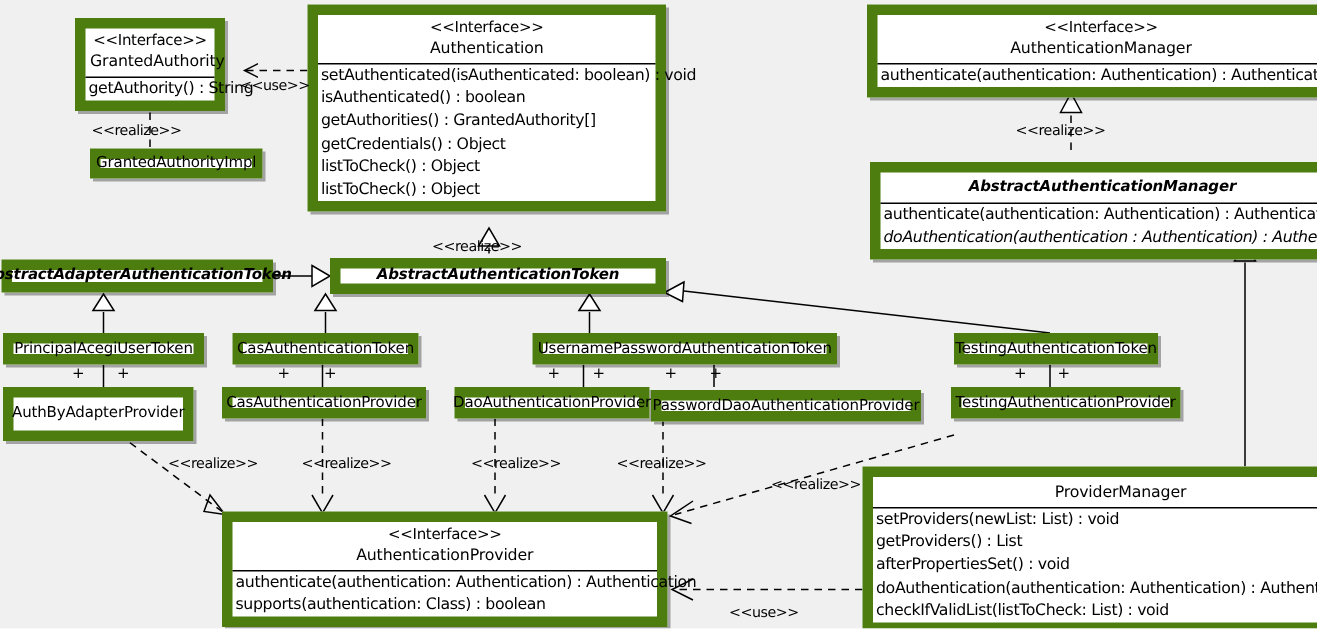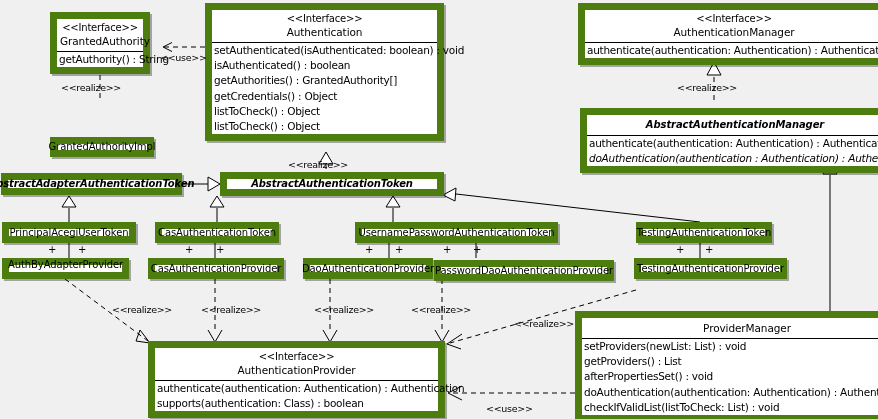--- a/index.html
+++ b/index.html
@@ -182,21 +182,21 @@
   <div class="umlbox" style="left:50px; top:12px; width:100px;">
     <div class="compartment hdr">
       <span class="stereo">&lt;&lt;Interface&gt;&gt;</span>
       <span class="cname">GrantedAuthority</span>
     </div>
     <div class="compartment members">
       <div class="member">getAuthority() : String</div>
     </div>
   </div>
 
-  <div class="umlbox simple" style="left:50px; top:99px; width:104px; height:20px;margin-top:38px;">
+  <div class="umlbox simple" style="left:60px; top:99px; width:115px; height:20px;">
     <span class="cname">GrantedAuthorityImpl</span>
   </div>
 
   <div class="umlbox" style="left:205px; top:3px; width:239px;">
     <div class="compartment hdr">
       <span class="stereo">&lt;&lt;Interface&gt;&gt;</span>
       <span class="cname">Authentication</span>
     </div>
     <div class="compartment members">
       <div class="member">setAuthenticated(isAuthenticated: boolean) : void</div>
@@ -245,21 +245,21 @@
   </div>
 
   <div class="umlbox simple" style="left:355px; top:222px; width:203px; height:21px;">
     <span class="cname">UsernamePasswordAuthenticationToken</span>
   </div>
 
   <div class="umlbox simple" style="left:636px; top:222px; width:136px; height:21px;">
     <span class="cname">TestingAuthenticationToken</span>
   </div>
 
-  <div class="umlbox simple" style="left:2px; top:258px; width:127px; height:21px;align-items:flex-end;">
+  <div class="umlbox simple" style="left:2px; top:258px; width:127px; height:36px;">
     <span class="cname">AuthByAdapterProvider</span>
   </div>
 
   <div class="umlbox simple" style="left:148px; top:258px; width:136px; height:21px;">
     <span class="cname">CasAuthenticationProvider</span>
   </div>
 
   <div class="umlbox simple" style="left:303px; top:258px; width:130px; height:21px;">
     <span class="cname">DaoAuthenticationProvider</span>
   </div>

